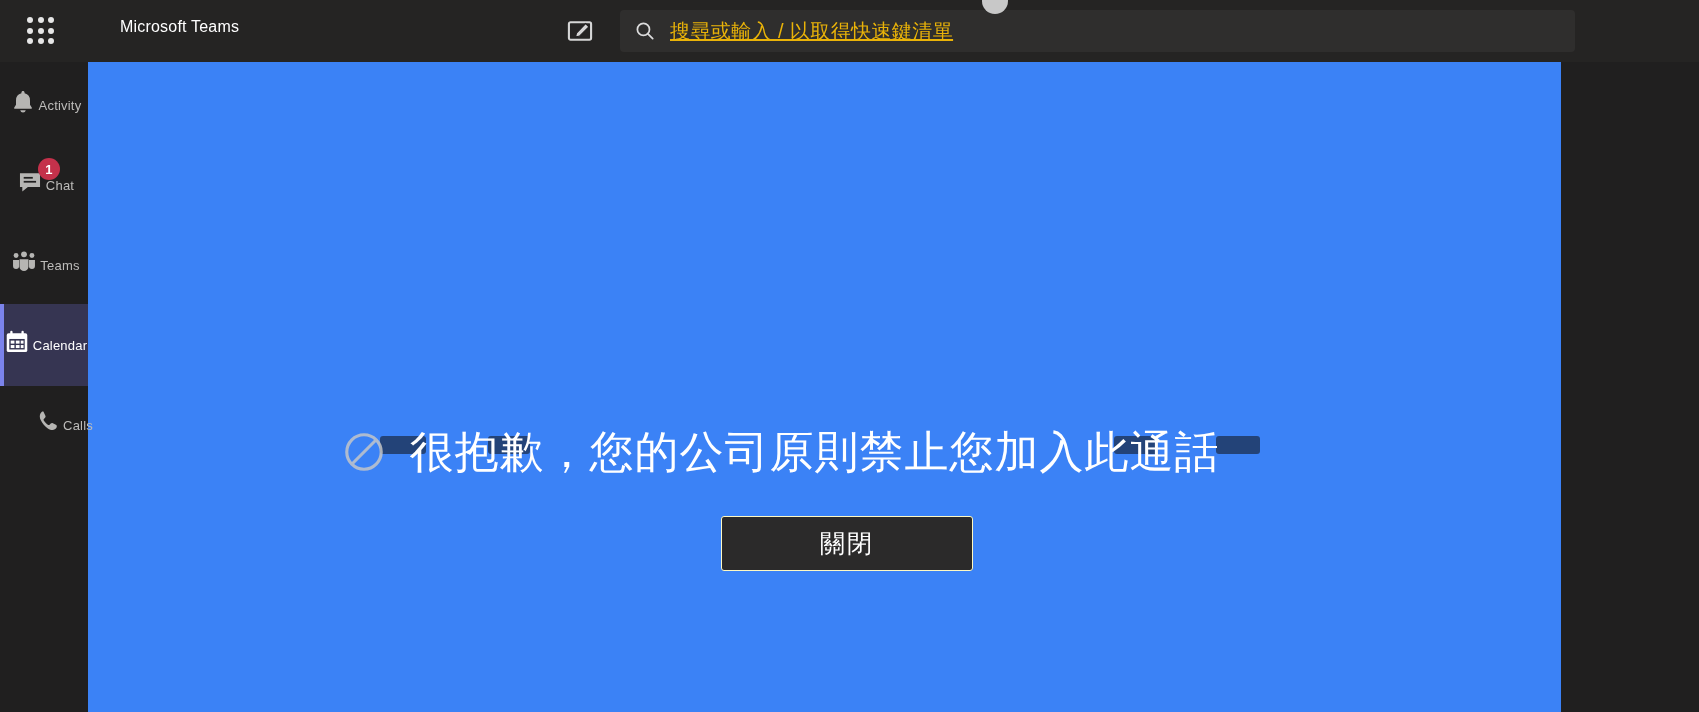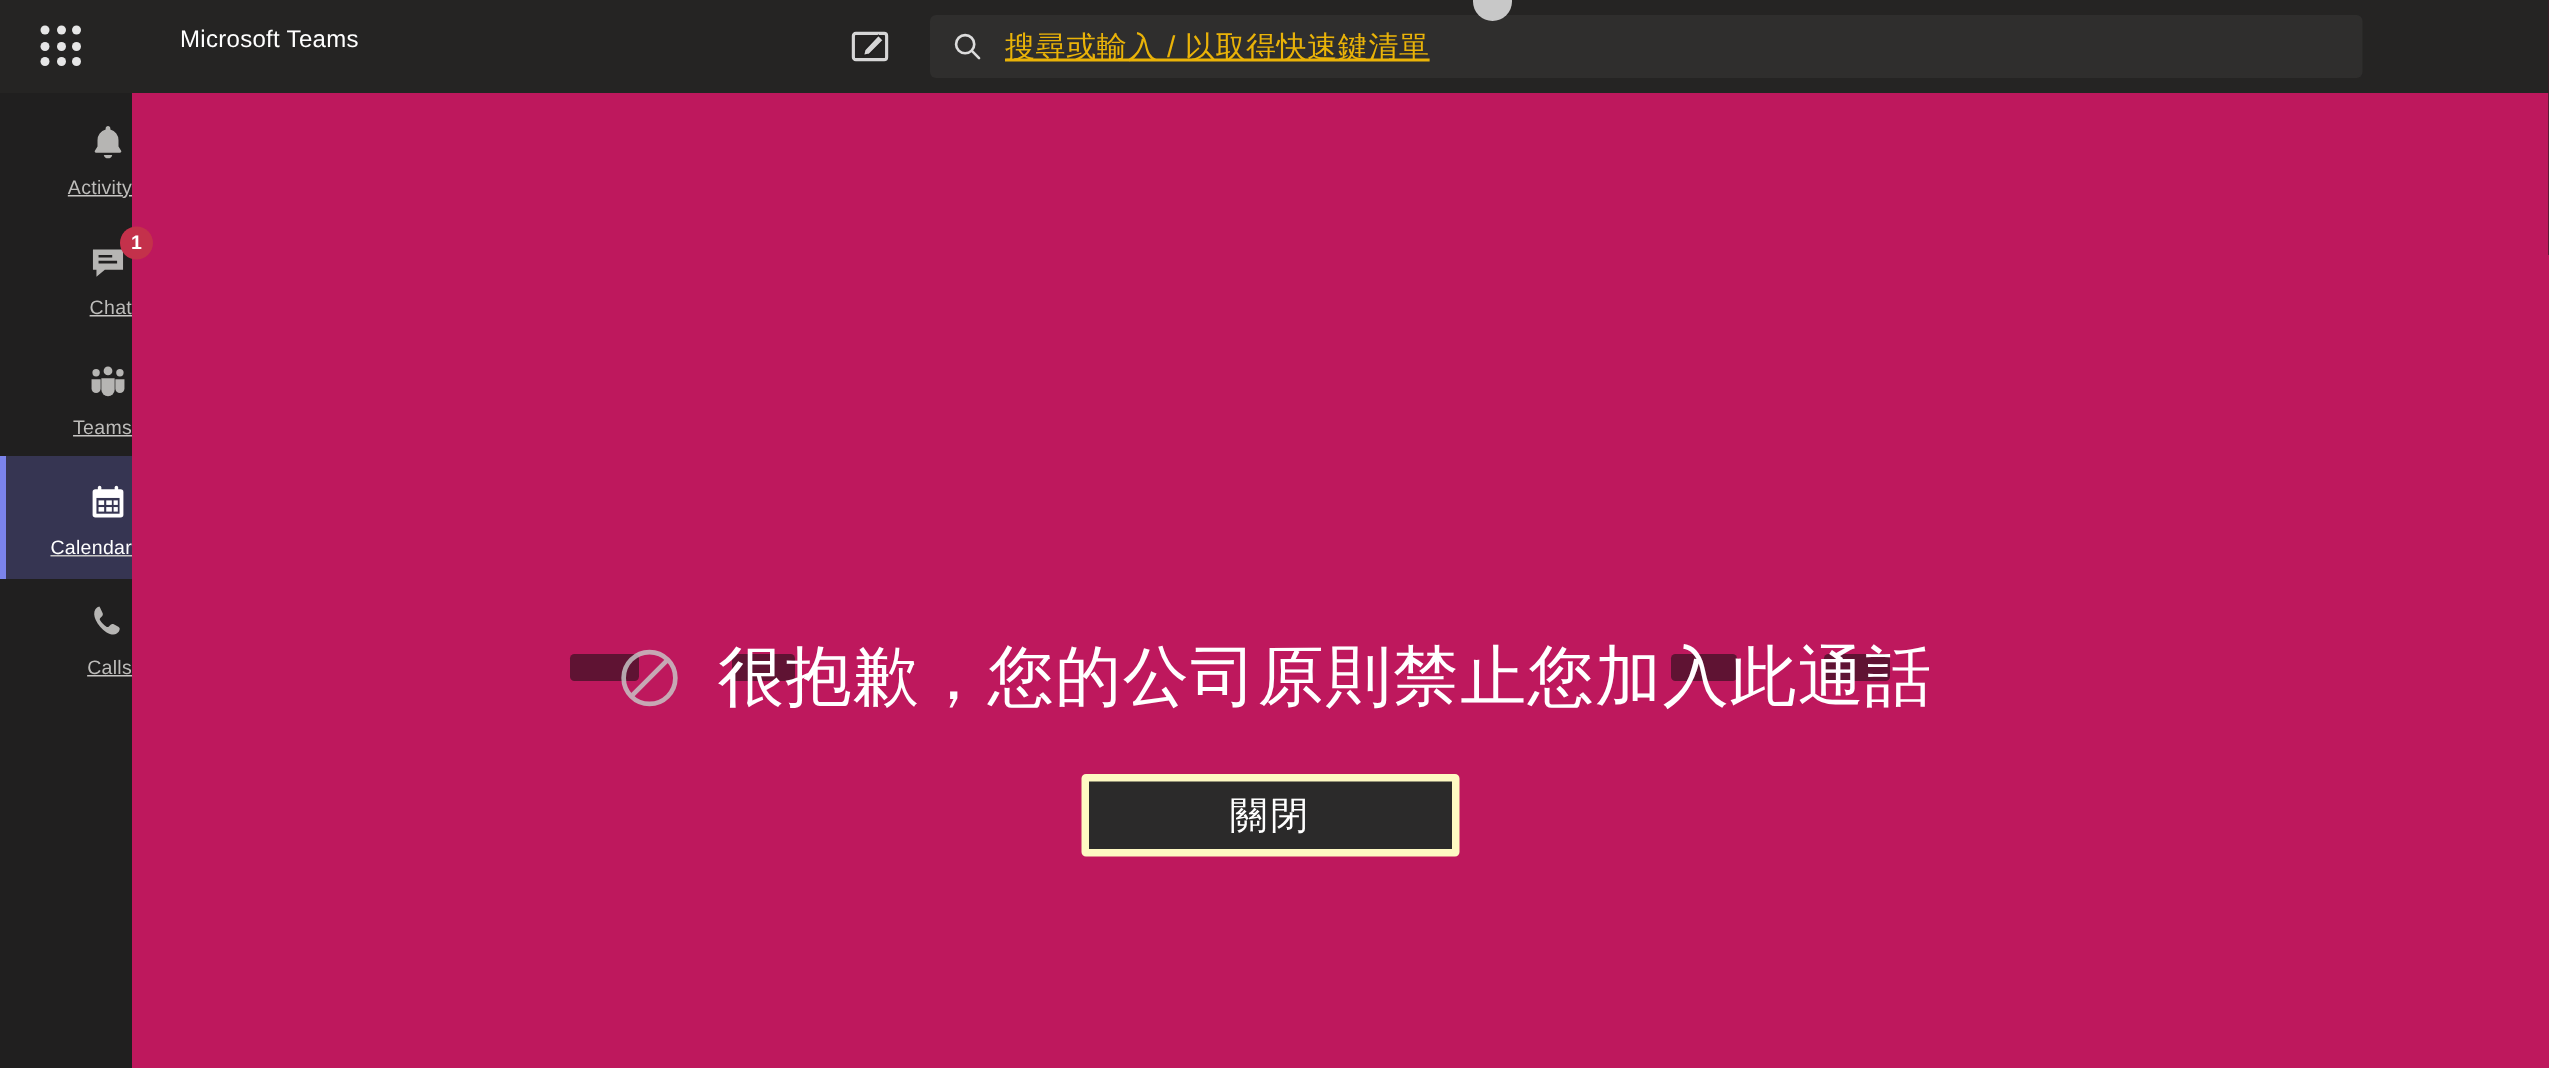--- a/index.html
+++ b/index.html
@@ -108,26 +108,25 @@
     height: 650px;
     background: #201f1f;
     z-index: 4;
   }
 
   .rail-item {
     position: relative;
     width: 88px;
     height: 82px;
     display: flex;
-    flex-direction: column;
-    align-items: flex-end;
+    flex-direction: row;
+    align-items: center;
     justify-content: center;
     cursor: pointer;
     color: #c7c6c4;
-    text-decoration: underline;
   }
   .rail-item.active {
     background: #363552;
   }
   .rail-item.active::before {
     content: "";
     position: absolute;
     left: 0; top: 0;
     width: 4px; height: 100%;
     background: #7b83eb;
@@ -173,23 +172,23 @@
   .rail-item.i-teams    { margin-top: -2px; }
   .rail-item.i-calendar { margin-top: -2px; }
   .rail-item.i-calls    { margin-top: -2px; padding-left: 40px; }
   .rail-item.i-files    { margin-top: -2px; }
   .rail-item.i-apps     { margin-top: -2px; }
 
   
   .stage {
     position: absolute;
     top: 62px; left: 88px;
-    width: 1611px;
+    width: 1473px;
     height: 650px;
-    background: #be185d;
+    background: #3b82f6;
     overflow: hidden;
   }
 
   .notice {
     position: absolute;
     left: 0; right: 0;
     top: 368px;
     display: flex;
     align-items: center;
     justify-content: center;
@@ -211,21 +210,21 @@
     line-height: 1;
   }
 
   .close-btn {
     position: absolute;
     left: 633px;
     top: 454px;
     width: 252px;
     height: 55px;
     background: #2b2a2a;
-    border: 5px solid #fef9c3;
+    border: 1px solid #fef9c3;
     border-radius: 3px;
     color: #ffffff;
     font-size: 25px;
     font-family: "Liberation Sans", "DejaVu Sans", sans-serif;
     letter-spacing: 2px;
     cursor: pointer;
     display: flex;
     align-items: center;
     justify-content: center;
   }

